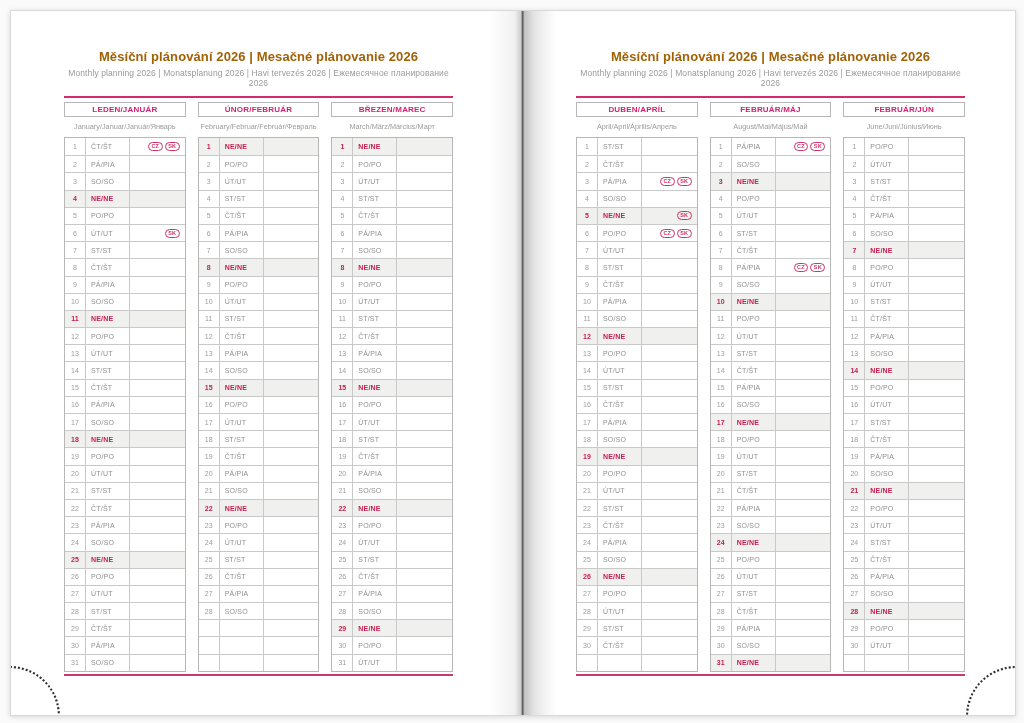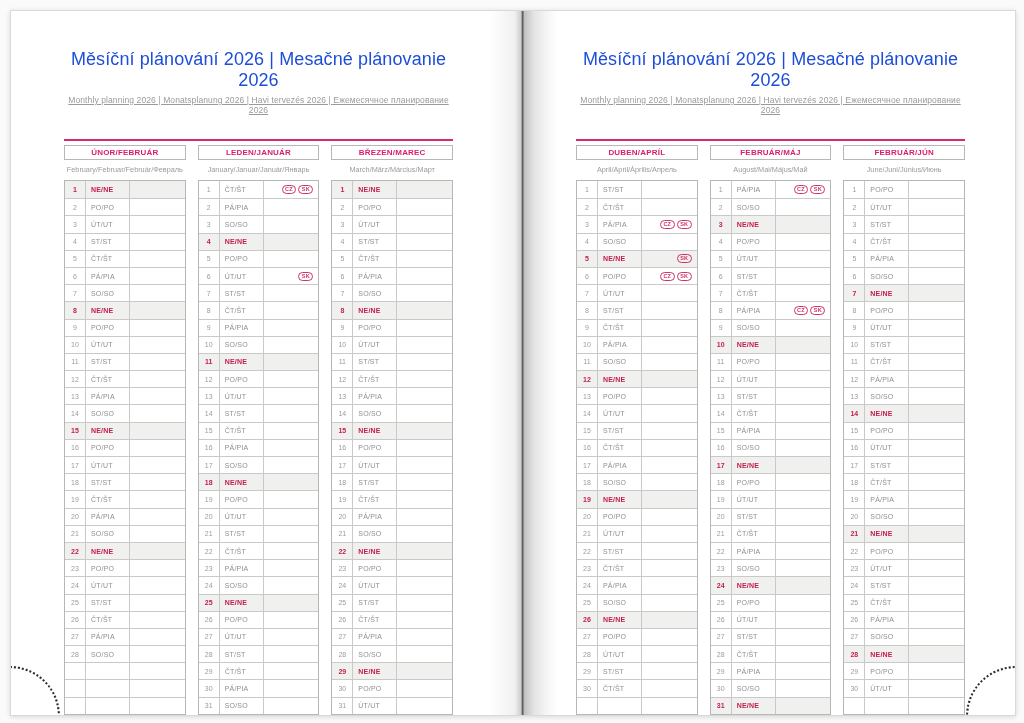--- a/index.html
+++ b/index.html
@@ -27,27 +27,26 @@
       rgba(110,110,110,0) 0%,
       rgba(110,110,110,0.10) 38%,
       rgba(90,90,90,0.30) 47%,
       rgba(40,40,40,0.80) 49.5%,
       rgba(90,90,90,0.38) 52%,
       rgba(130,130,130,0.22) 66%,
       rgba(150,150,150,0.10) 84%,
       rgba(150,150,150,0) 100%);
   }
   .page-title{
-    text-align:center;color:#1d4ed8;font-weight:normal;font-size:18px;
+    text-align:center;color:#a16207;font-weight:bold;font-size:13px;
     letter-spacing:0.1px;margin:0 0 4px 0;
   }
   .page-subtitle{
     text-align:center;color:#9a9a9a;font-size:8.5px;letter-spacing:0.1px;
-    margin:0 0 24px 0;
-    text-decoration:underline;
+    margin:0 0 8px 0;
   }
   .rule{height:2px;background:#d42a6e;border:none;margin:0;}
   .rule-top{margin-bottom:4px;}
   .rule-bottom{margin-top:2px;background:#c23a6e;}
   .months{display:flex;gap:12px;}
   .month{flex:1;min-width:0;}
   .mhead{
     box-sizing:border-box;border:1px solid #b7b7b7;height:15px;line-height:13px;
     text-align:center;color:#d81e6e;font-weight:bold;font-size:8px;letter-spacing:0.2px;
   }
@@ -93,212 +92,20 @@
 <body>
 
 <div class="spread">
 
   <div class="page page-left">
     <div class="page-title">Měsíční plánování 2026 | Mesačné plánovanie 2026</div>
     <div class="page-subtitle">Monthly planning 2026 | Monatsplanung 2026 | Havi tervezés 2026 | Ежемесячное планирование 2026</div>
     <div class="rule rule-top"></div>
     <div class="months">
   <div class="month">
-    <div class="mhead">ÚNOR/FEBRUÁR</div>
-    <div class="msub">February/Februar/Február/Февраль</div>
-    <div class="mtable">
-  <div class="mrow sun">
-    <div class="c-num">1</div>
-    <div class="c-day">NE/NE</div>
-    <div class="c-note"></div>
-  </div>
-
-  <div class="mrow">
-    <div class="c-num">2</div>
-    <div class="c-day">PO/PO</div>
-    <div class="c-note"></div>
-  </div>
-
-  <div class="mrow">
-    <div class="c-num">3</div>
-    <div class="c-day">ÚT/UT</div>
-    <div class="c-note"></div>
-  </div>
-
-  <div class="mrow">
-    <div class="c-num">4</div>
-    <div class="c-day">ST/ST</div>
-    <div class="c-note"></div>
-  </div>
-
-  <div class="mrow">
-    <div class="c-num">5</div>
-    <div class="c-day">ČT/ŠT</div>
-    <div class="c-note"></div>
-  </div>
-
-  <div class="mrow">
-    <div class="c-num">6</div>
-    <div class="c-day">PÁ/PIA</div>
-    <div class="c-note"></div>
-  </div>
-
-  <div class="mrow">
-    <div class="c-num">7</div>
-    <div class="c-day">SO/SO</div>
-    <div class="c-note"></div>
-  </div>
-
-  <div class="mrow sun">
-    <div class="c-num">8</div>
-    <div class="c-day">NE/NE</div>
-    <div class="c-note"></div>
-  </div>
-
-  <div class="mrow">
-    <div class="c-num">9</div>
-    <div class="c-day">PO/PO</div>
-    <div class="c-note"></div>
-  </div>
-
-  <div class="mrow">
-    <div class="c-num">10</div>
-    <div class="c-day">ÚT/UT</div>
-    <div class="c-note"></div>
-  </div>
-
-  <div class="mrow">
-    <div class="c-num">11</div>
-    <div class="c-day">ST/ST</div>
-    <div class="c-note"></div>
-  </div>
-
-  <div class="mrow">
-    <div class="c-num">12</div>
-    <div class="c-day">ČT/ŠT</div>
-    <div class="c-note"></div>
-  </div>
-
-  <div class="mrow">
-    <div class="c-num">13</div>
-    <div class="c-day">PÁ/PIA</div>
-    <div class="c-note"></div>
-  </div>
-
-  <div class="mrow">
-    <div class="c-num">14</div>
-    <div class="c-day">SO/SO</div>
-    <div class="c-note"></div>
-  </div>
-
-  <div class="mrow sun">
-    <div class="c-num">15</div>
-    <div class="c-day">NE/NE</div>
-    <div class="c-note"></div>
-  </div>
-
-  <div class="mrow">
-    <div class="c-num">16</div>
-    <div class="c-day">PO/PO</div>
-    <div class="c-note"></div>
-  </div>
-
-  <div class="mrow">
-    <div class="c-num">17</div>
-    <div class="c-day">ÚT/UT</div>
-    <div class="c-note"></div>
-  </div>
-
-  <div class="mrow">
-    <div class="c-num">18</div>
-    <div class="c-day">ST/ST</div>
-    <div class="c-note"></div>
-  </div>
-
-  <div class="mrow">
-    <div class="c-num">19</div>
-    <div class="c-day">ČT/ŠT</div>
-    <div class="c-note"></div>
-  </div>
-
-  <div class="mrow">
-    <div class="c-num">20</div>
-    <div class="c-day">PÁ/PIA</div>
-    <div class="c-note"></div>
-  </div>
-
-  <div class="mrow">
-    <div class="c-num">21</div>
-    <div class="c-day">SO/SO</div>
-    <div class="c-note"></div>
-  </div>
-
-  <div class="mrow sun">
-    <div class="c-num">22</div>
-    <div class="c-day">NE/NE</div>
-    <div class="c-note"></div>
-  </div>
-
-  <div class="mrow">
-    <div class="c-num">23</div>
-    <div class="c-day">PO/PO</div>
-    <div class="c-note"></div>
-  </div>
-
-  <div class="mrow">
-    <div class="c-num">24</div>
-    <div class="c-day">ÚT/UT</div>
-    <div class="c-note"></div>
-  </div>
-
-  <div class="mrow">
-    <div class="c-num">25</div>
-    <div class="c-day">ST/ST</div>
-    <div class="c-note"></div>
-  </div>
-
-  <div class="mrow">
-    <div class="c-num">26</div>
-    <div class="c-day">ČT/ŠT</div>
-    <div class="c-note"></div>
-  </div>
-
-  <div class="mrow">
-    <div class="c-num">27</div>
-    <div class="c-day">PÁ/PIA</div>
-    <div class="c-note"></div>
-  </div>
-
-  <div class="mrow">
-    <div class="c-num">28</div>
-    <div class="c-day">SO/SO</div>
-    <div class="c-note"></div>
-  </div>
-
-  <div class="mrow">
-    <div class="c-num"></div>
-    <div class="c-day"></div>
-    <div class="c-note"></div>
-  </div>
-
-  <div class="mrow">
-    <div class="c-num"></div>
-    <div class="c-day"></div>
-    <div class="c-note"></div>
-  </div>
-
-  <div class="mrow">
-    <div class="c-num"></div>
-    <div class="c-day"></div>
-    <div class="c-note"></div>
-  </div>
-</div>
-  </div>
-
-  <div class="month">
     <div class="mhead">LEDEN/JANUÁR</div>
     <div class="msub">January/Januar/Január/Январь</div>
     <div class="mtable">
   <div class="mrow">
     <div class="c-num">1</div>
     <div class="c-day">ČT/ŠT</div>
     <div class="c-note">
                 <span class="badge">CZ</span>
                 <span class="badge">SK</span>
               </div>
@@ -476,20 +283,212 @@
 
   <div class="mrow">
     <div class="c-num">30</div>
     <div class="c-day">PÁ/PIA</div>
     <div class="c-note"></div>
   </div>
 
   <div class="mrow">
     <div class="c-num">31</div>
     <div class="c-day">SO/SO</div>
+    <div class="c-note"></div>
+  </div>
+</div>
+  </div>
+
+  <div class="month">
+    <div class="mhead">ÚNOR/FEBRUÁR</div>
+    <div class="msub">February/Februar/Február/Февраль</div>
+    <div class="mtable">
+  <div class="mrow sun">
+    <div class="c-num">1</div>
+    <div class="c-day">NE/NE</div>
+    <div class="c-note"></div>
+  </div>
+
+  <div class="mrow">
+    <div class="c-num">2</div>
+    <div class="c-day">PO/PO</div>
+    <div class="c-note"></div>
+  </div>
+
+  <div class="mrow">
+    <div class="c-num">3</div>
+    <div class="c-day">ÚT/UT</div>
+    <div class="c-note"></div>
+  </div>
+
+  <div class="mrow">
+    <div class="c-num">4</div>
+    <div class="c-day">ST/ST</div>
+    <div class="c-note"></div>
+  </div>
+
+  <div class="mrow">
+    <div class="c-num">5</div>
+    <div class="c-day">ČT/ŠT</div>
+    <div class="c-note"></div>
+  </div>
+
+  <div class="mrow">
+    <div class="c-num">6</div>
+    <div class="c-day">PÁ/PIA</div>
+    <div class="c-note"></div>
+  </div>
+
+  <div class="mrow">
+    <div class="c-num">7</div>
+    <div class="c-day">SO/SO</div>
+    <div class="c-note"></div>
+  </div>
+
+  <div class="mrow sun">
+    <div class="c-num">8</div>
+    <div class="c-day">NE/NE</div>
+    <div class="c-note"></div>
+  </div>
+
+  <div class="mrow">
+    <div class="c-num">9</div>
+    <div class="c-day">PO/PO</div>
+    <div class="c-note"></div>
+  </div>
+
+  <div class="mrow">
+    <div class="c-num">10</div>
+    <div class="c-day">ÚT/UT</div>
+    <div class="c-note"></div>
+  </div>
+
+  <div class="mrow">
+    <div class="c-num">11</div>
+    <div class="c-day">ST/ST</div>
+    <div class="c-note"></div>
+  </div>
+
+  <div class="mrow">
+    <div class="c-num">12</div>
+    <div class="c-day">ČT/ŠT</div>
+    <div class="c-note"></div>
+  </div>
+
+  <div class="mrow">
+    <div class="c-num">13</div>
+    <div class="c-day">PÁ/PIA</div>
+    <div class="c-note"></div>
+  </div>
+
+  <div class="mrow">
+    <div class="c-num">14</div>
+    <div class="c-day">SO/SO</div>
+    <div class="c-note"></div>
+  </div>
+
+  <div class="mrow sun">
+    <div class="c-num">15</div>
+    <div class="c-day">NE/NE</div>
+    <div class="c-note"></div>
+  </div>
+
+  <div class="mrow">
+    <div class="c-num">16</div>
+    <div class="c-day">PO/PO</div>
+    <div class="c-note"></div>
+  </div>
+
+  <div class="mrow">
+    <div class="c-num">17</div>
+    <div class="c-day">ÚT/UT</div>
+    <div class="c-note"></div>
+  </div>
+
+  <div class="mrow">
+    <div class="c-num">18</div>
+    <div class="c-day">ST/ST</div>
+    <div class="c-note"></div>
+  </div>
+
+  <div class="mrow">
+    <div class="c-num">19</div>
+    <div class="c-day">ČT/ŠT</div>
+    <div class="c-note"></div>
+  </div>
+
+  <div class="mrow">
+    <div class="c-num">20</div>
+    <div class="c-day">PÁ/PIA</div>
+    <div class="c-note"></div>
+  </div>
+
+  <div class="mrow">
+    <div class="c-num">21</div>
+    <div class="c-day">SO/SO</div>
+    <div class="c-note"></div>
+  </div>
+
+  <div class="mrow sun">
+    <div class="c-num">22</div>
+    <div class="c-day">NE/NE</div>
+    <div class="c-note"></div>
+  </div>
+
+  <div class="mrow">
+    <div class="c-num">23</div>
+    <div class="c-day">PO/PO</div>
+    <div class="c-note"></div>
+  </div>
+
+  <div class="mrow">
+    <div class="c-num">24</div>
+    <div class="c-day">ÚT/UT</div>
+    <div class="c-note"></div>
+  </div>
+
+  <div class="mrow">
+    <div class="c-num">25</div>
+    <div class="c-day">ST/ST</div>
+    <div class="c-note"></div>
+  </div>
+
+  <div class="mrow">
+    <div class="c-num">26</div>
+    <div class="c-day">ČT/ŠT</div>
+    <div class="c-note"></div>
+  </div>
+
+  <div class="mrow">
+    <div class="c-num">27</div>
+    <div class="c-day">PÁ/PIA</div>
+    <div class="c-note"></div>
+  </div>
+
+  <div class="mrow">
+    <div class="c-num">28</div>
+    <div class="c-day">SO/SO</div>
+    <div class="c-note"></div>
+  </div>
+
+  <div class="mrow">
+    <div class="c-num"></div>
+    <div class="c-day"></div>
+    <div class="c-note"></div>
+  </div>
+
+  <div class="mrow">
+    <div class="c-num"></div>
+    <div class="c-day"></div>
+    <div class="c-note"></div>
+  </div>
+
+  <div class="mrow">
+    <div class="c-num"></div>
+    <div class="c-day"></div>
     <div class="c-note"></div>
   </div>
 </div>
   </div>
 
   <div class="month">
     <div class="mhead">BŘEZEN/MAREC</div>
     <div class="msub">March/März/Március/Март</div>
     <div class="mtable">
   <div class="mrow sun">

